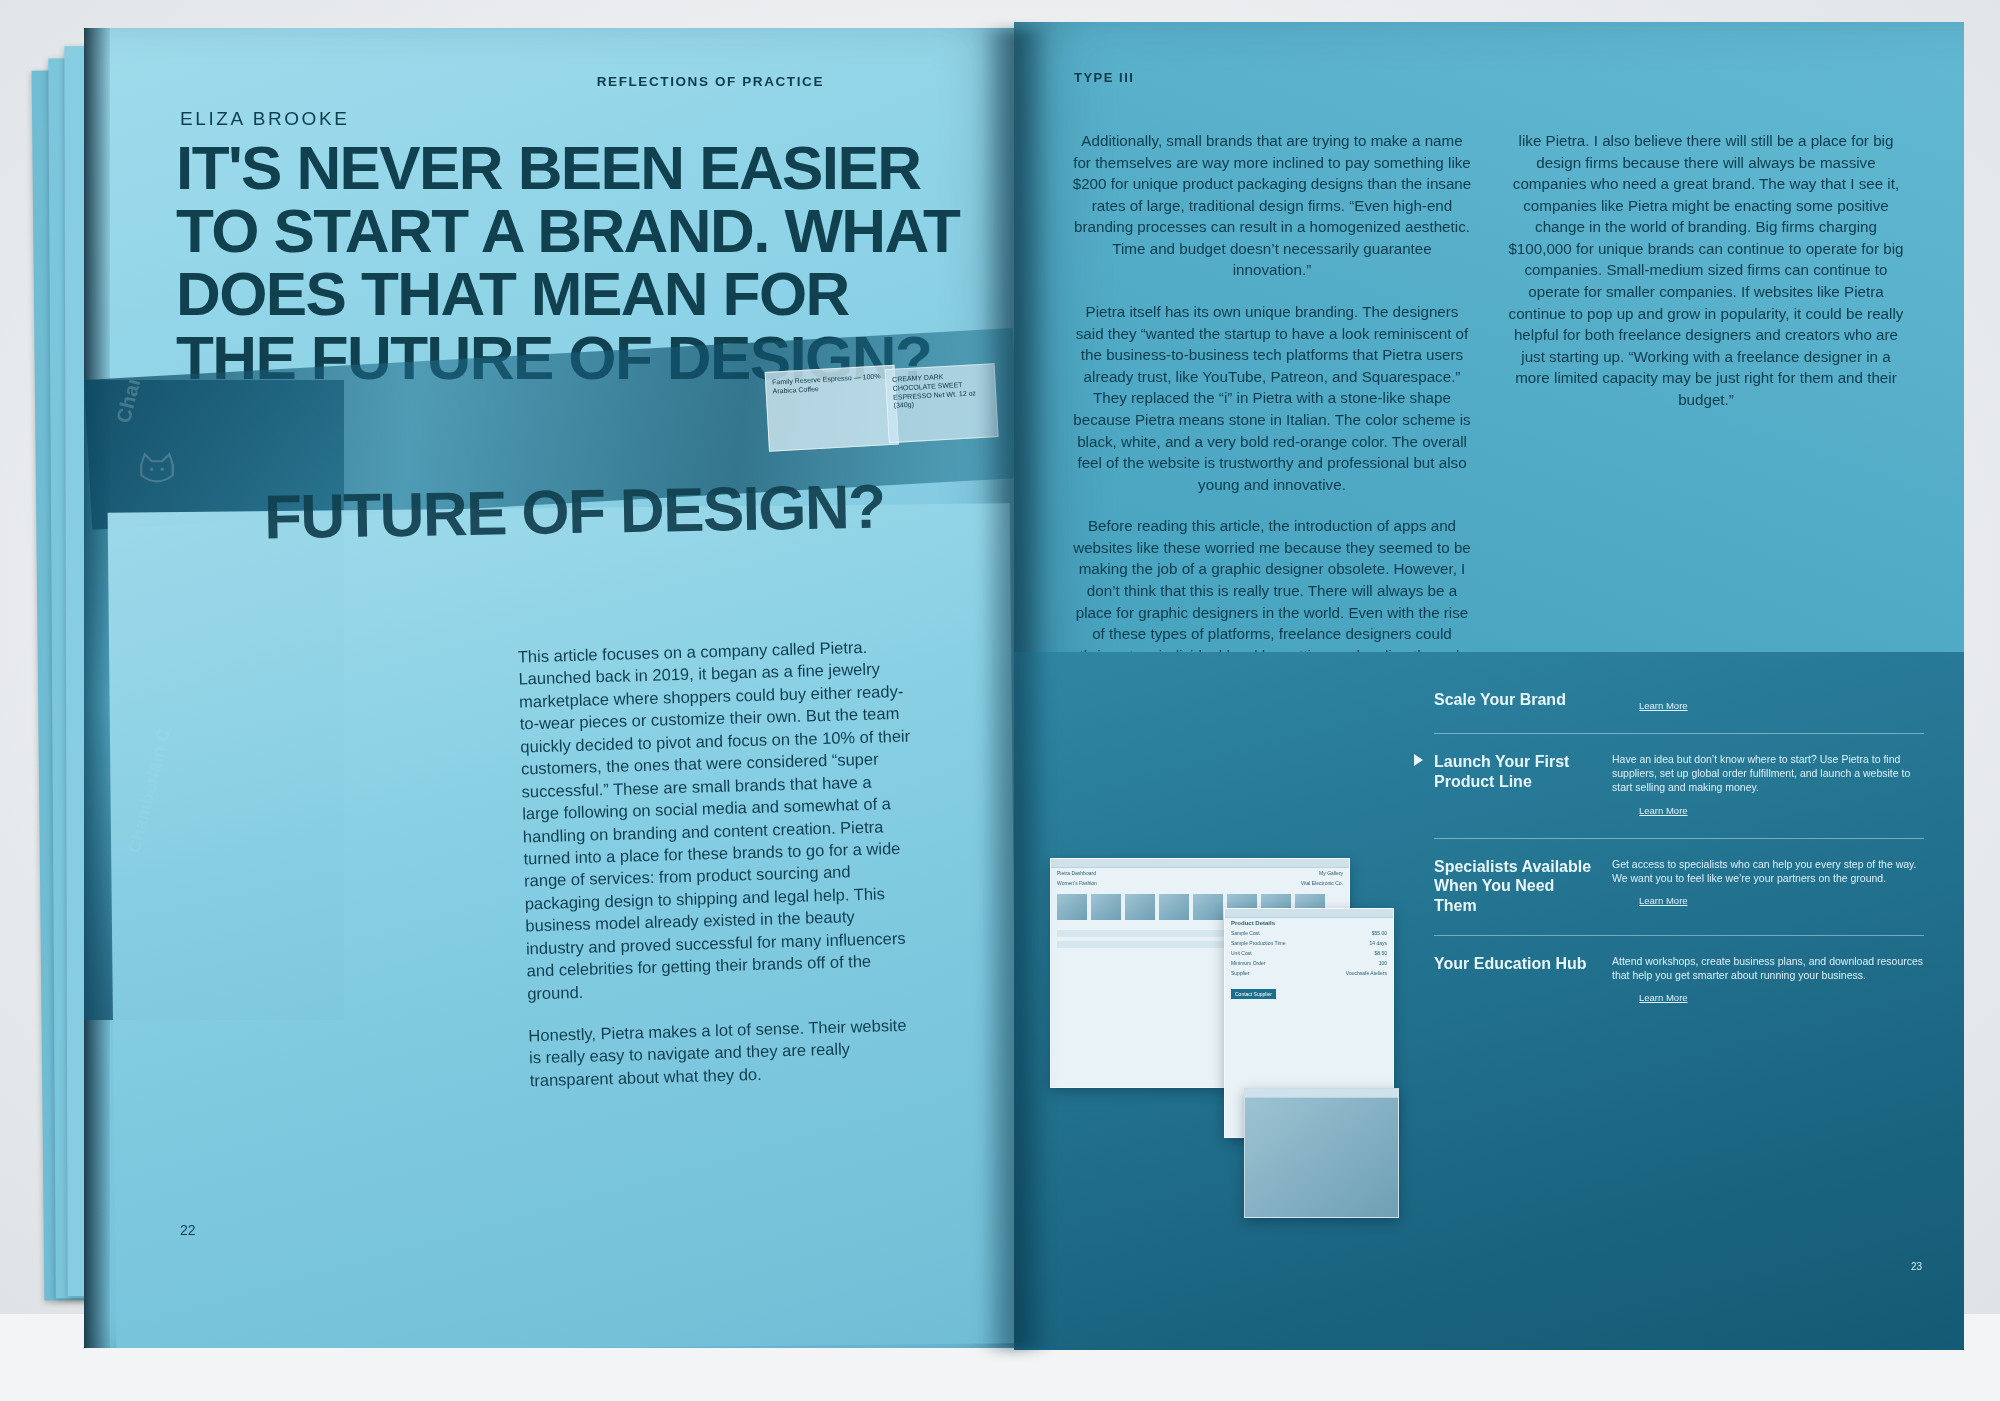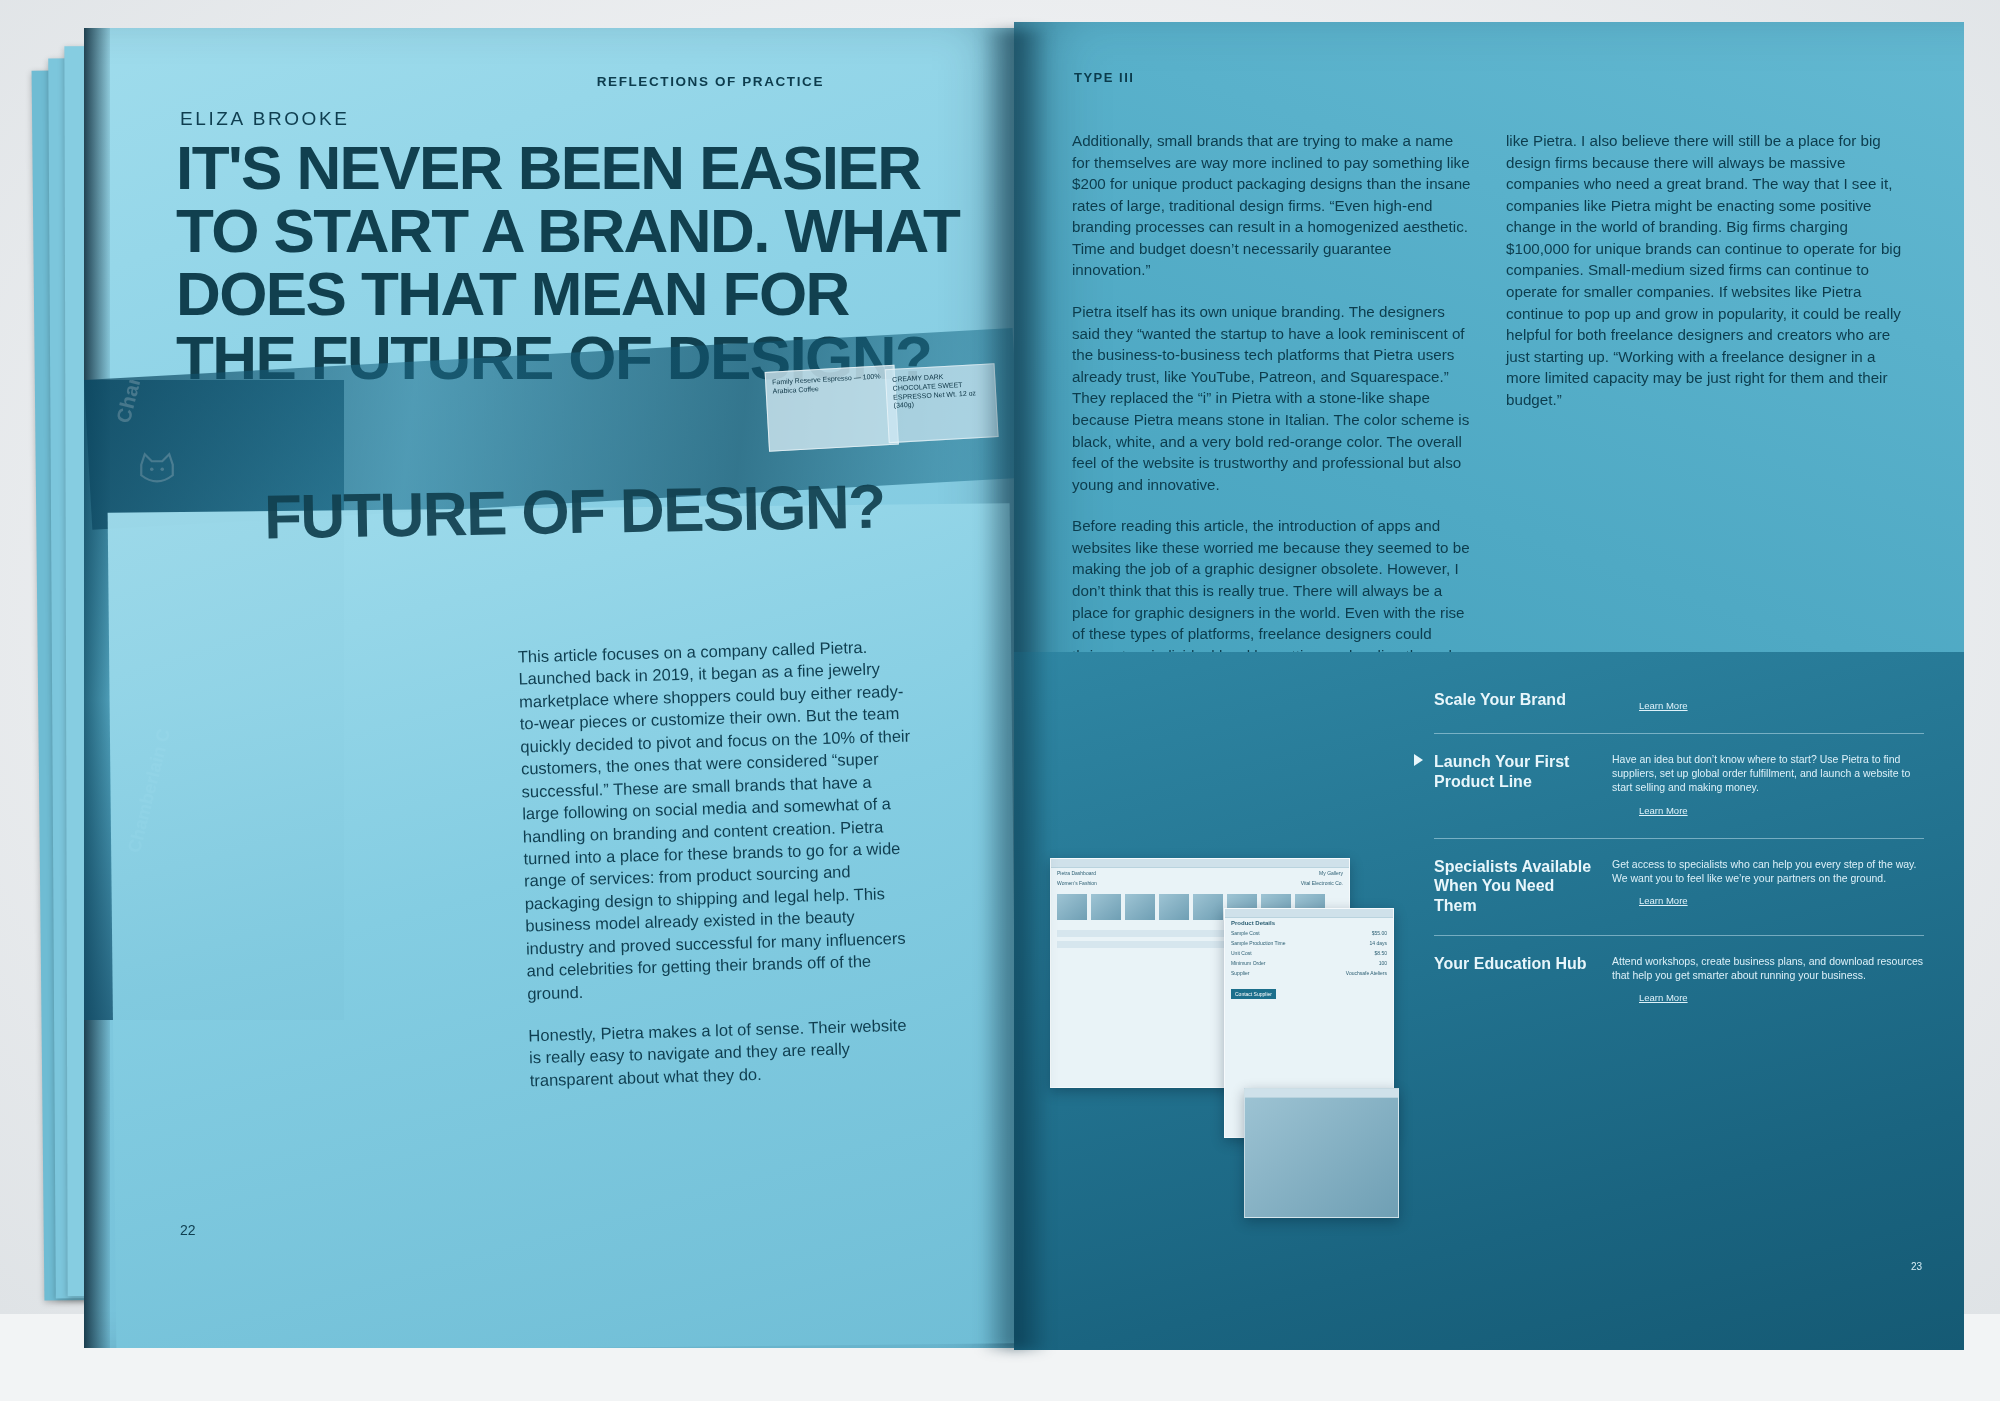--- a/index.html
+++ b/index.html
@@ -157,21 +157,21 @@
   .r-header {
     position: absolute; left: 60px; top: 48px;
     font-size: 13px; letter-spacing: 1.5px; font-weight: 700; color: #0b3b4c;
   }
   .r-cols {
     position: absolute; left: 58px; top: 108px;
     width: 840px;
     display: flex; gap: 34px;
   }
   .r-col { width: 400px; font-size: 15.2px; line-height: 1.42; color: #0c3c4d; }
-  .r-col p { margin: 0 0 20px 0; }
+  .r-col p { margin: 0 0 20px 0; text-align: center; }
 
   
   .promo {
     position: absolute; left: 0; top: 630px;
     width: 950px; height: 698px;
     background: linear-gradient(165deg, #2a7e9c 0%, #1f6e8c 45%, #186泡 70%, #175b77 100%);
     background: linear-gradient(165deg, #2f86a3 0%, #22728f 45%, #1a6480 75%, #155a74 100%);
     color: #e8f6fb;
   }
   .promo-title {

